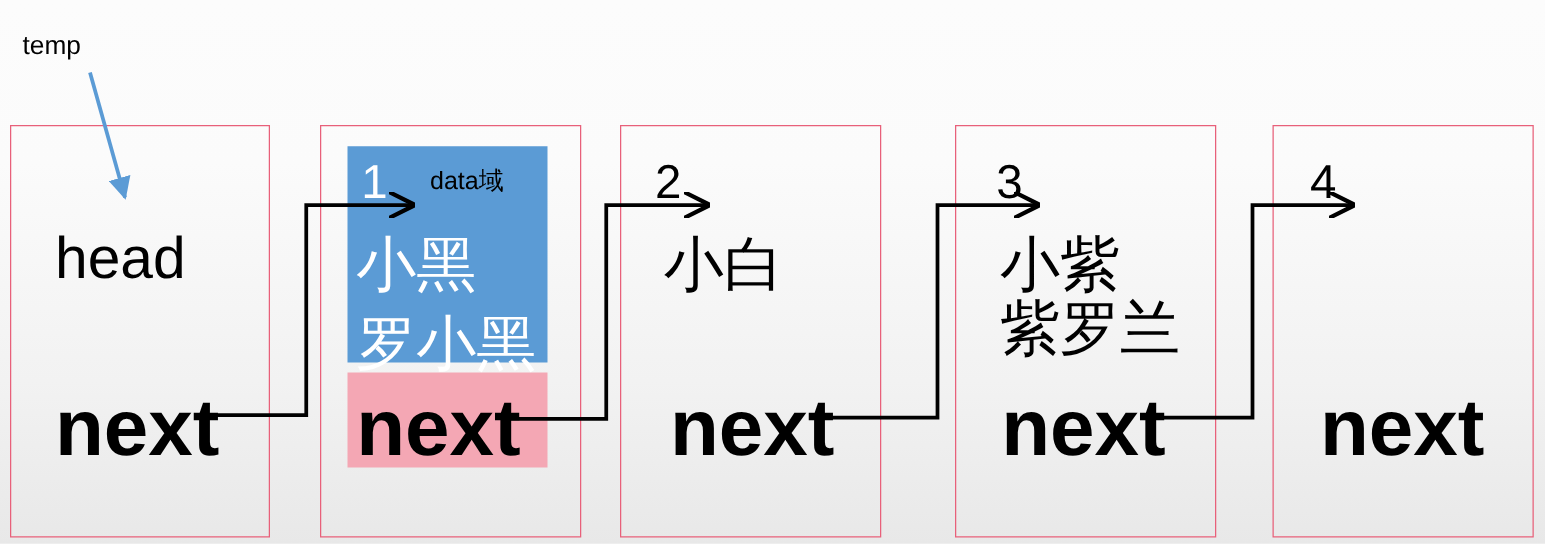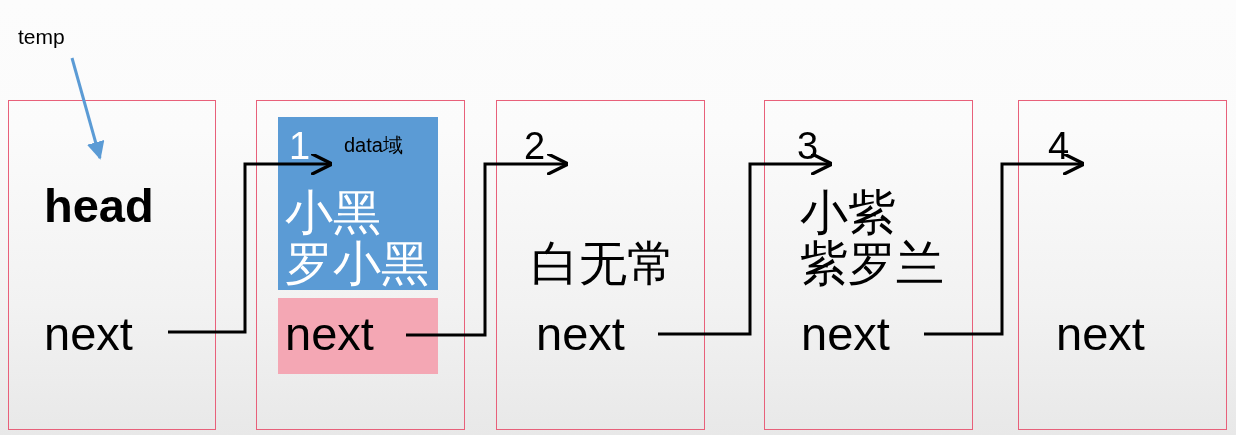--- a/index.html
+++ b/index.html
@@ -38,21 +38,22 @@
   .txt {
     position: absolute;
     white-space: nowrap;
     color: #000;
     line-height: 1;
   }
   .label-head {
     font-size: 47px;
   }
   .label-next {
-    font-size: 47px;
+    font-size: 64px;
+    font-weight: bold;
   }
   .label-cn {
     font-size: 48px;
   }
   .label-num {
     font-size: 38px;
   }
   .label-data-domain {
     font-size: 20px;
   }
@@ -81,31 +82,31 @@
 
   <div class="node-box" style="left:8px;  top:88px; width:208px; height:330px;"></div>
   <div class="node-box" style="left:256px; top:88px; width:209px; height:330px;"></div>
   <div class="node-box" style="left:496px; top:88px; width:209px; height:330px;"></div>
   <div class="node-box" style="left:764px; top:88px; width:209px; height:330px;"></div>
   <div class="node-box" style="left:1018px; top:88px; width:209px; height:330px;"></div>
 
   <div class="cell data-cell" style="left:278px; top:105px; width:160px; height:173px;"></div>
   <div class="cell next-cell" style="left:278px; top:286px; width:160px; height:76px;"></div>
 
-  <div class="txt label-head" style="left:44px; top:170px;font-weight:bold;">head</div>
+  <div class="txt label-head" style="left:44px; top:170px;">head</div>
   <div class="txt label-next" style="left:44px; top:298px;">next</div>
 
   <div class="txt label-num white-text" style="left:289px; top:115px;">1</div>
   <div class="txt label-data-domain" style="left:344px; top:123px;">data域</div>
   <div class="txt label-cn white-text" style="left:285px; top:177px;">小黑</div>
-  <div class="txt label-cn white-text" style="left:285px; top:228px;">罗小黑</div>
+  <div class="txt label-cn white-text" style="left:285px; top:240px;">罗小黑</div>
   <div class="txt label-next" style="left:285px; top:298px;">next</div>
 
   <div class="txt label-num" style="left:524px; top:115px;">2</div>
-  <div class="txt label-cn" style="left:531px; top:228px;">白无常</div>
+  <div class="txt label-cn" style="left:531px; top:177px;">小白</div>
   <div class="txt label-next" style="left:536px; top:298px;">next</div>
 
   <div class="txt label-num" style="left:797px; top:115px;">3</div>
   <div class="txt label-cn" style="left:800px; top:177px;">小紫</div>
   <div class="txt label-cn" style="left:800px; top:228px;">紫罗兰</div>
   <div class="txt label-next" style="left:801px; top:298px;">next</div>
 
   <div class="txt label-num" style="left:1048px; top:115px;">4</div>
   <div class="txt label-next" style="left:1056px; top:298px;">next</div>
 

